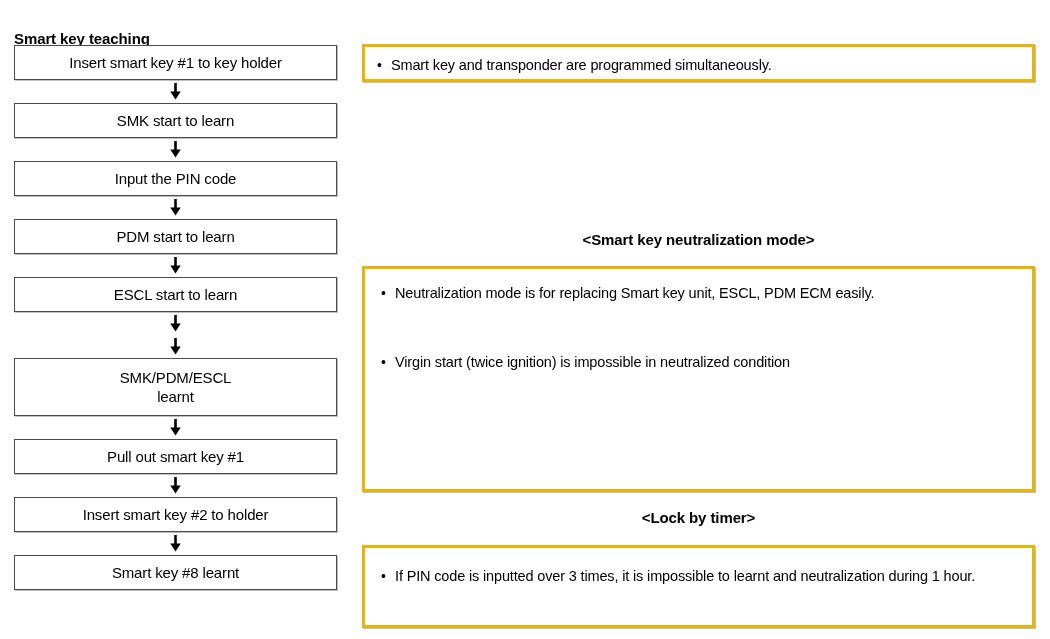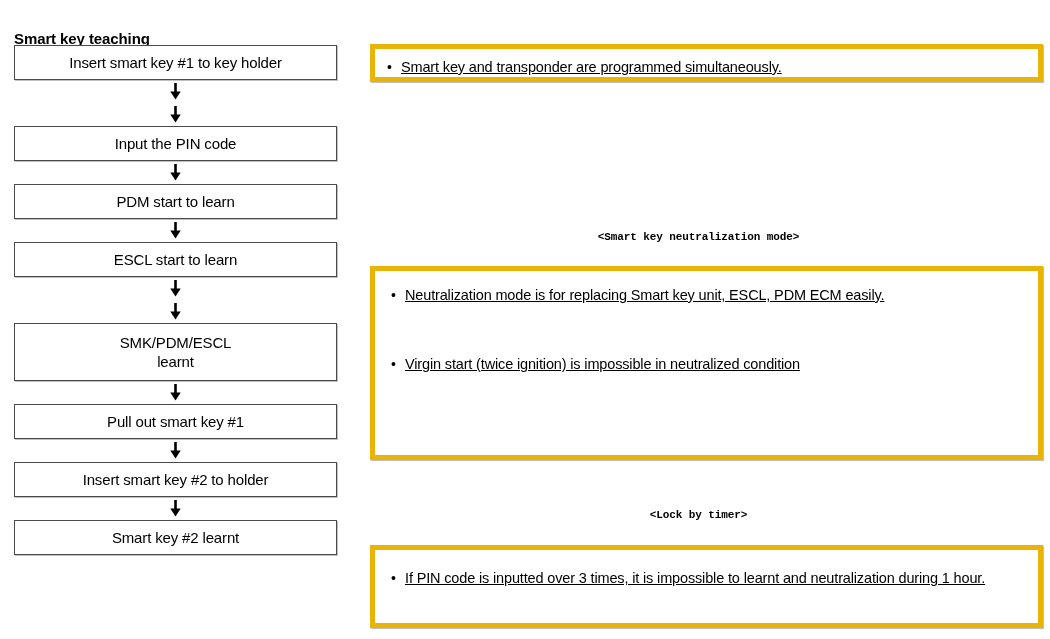--- a/index.html
+++ b/index.html
@@ -82,38 +82,36 @@
     position: absolute;
     left: 362px;
     top: 0;
     width: 673px;
     height: 639px;
   }
 
   .note-panel {
     position: absolute;
     box-sizing: border-box;
-    border: 5px solid #eab308;
+    border: 3px solid #eab308;
     background: #ffffff;
     box-shadow: 1px 1px 0 0 #bfbfbf;
-    left: 8px;
+    left: 0;
     width: 673px;
-    text-decoration: underline;
   }
 
   .note-heading {
     position: absolute;
     left: 0;
     width: 673px;
     text-align: center;
-    font-size: 11px;
+    font-size: 15px;
     font-weight: bold;
     letter-spacing: -0.1px;
     white-space: nowrap;
-    font-family: Liberation Mono, monospace;
   }
 
   .bullet-list {
     margin: 0;
     padding: 0;
     list-style: none;
   }
   .bullet-item {
     position: relative;
     padding-left: 16px;
@@ -129,21 +127,21 @@
     top: 0;
     font-size: 14px;
     line-height: 21px;
   }
 
   
   #panel-simultaneous { top: 44px; height: 38px; padding: 8px 10px 0 10px; }
 
   
   #heading-neutralization { top: 231px; }
-  #panel-neutralization { top: 266px; height: 194px; padding: 14px 14px 0 14px; }
+  #panel-neutralization { top: 266px; height: 226px; padding: 14px 14px 0 14px; }
   #panel-neutralization .bullet-item { margin-bottom: 21px; }
   #panel-neutralization .bullet-item:last-child { margin-bottom: 0; margin-top: 48px; }
 
   
   #heading-lock { top: 509px; text-align: center; }
   #panel-lock { top: 545px; height: 83px; padding: 18px 8px 0 14px; }
 </style>
 </head>
 <body>
 
@@ -154,20 +152,25 @@
       <div class="flow-box h1">
         <div class="flow-box-label">Insert smart key #1 to key holder</div>
       </div>
     </div>
     <div class="arrow-gap">
       <svg class="arrow-down" viewBox="0 0 11 17" xmlns="http://www.w3.org/2000/svg" aria-hidden="true">
         <rect x="4.2" y="0" width="2.6" height="9.5" fill="#000"></rect>
         <polygon points="0.3,8.6 10.7,8.6 5.5,16.6" fill="#000"></polygon>
       </svg>
     </div>
+    <div class="flow-step">
+      <div class="flow-box h1">
+        <div class="flow-box-label">SMK start to learn</div>
+      </div>
+    </div>
     <div class="arrow-gap">
       <svg class="arrow-down" viewBox="0 0 11 17" xmlns="http://www.w3.org/2000/svg" aria-hidden="true">
         <rect x="4.2" y="0" width="2.6" height="9.5" fill="#000"></rect>
         <polygon points="0.3,8.6 10.7,8.6 5.5,16.6" fill="#000"></polygon>
       </svg>
     </div>
     <div class="flow-step">
       <div class="flow-box h1">
         <div class="flow-box-label">Input the PIN code</div>
       </div>
@@ -235,21 +238,21 @@
       </div>
     </div>
     <div class="arrow-gap">
       <svg class="arrow-down" viewBox="0 0 11 17" xmlns="http://www.w3.org/2000/svg" aria-hidden="true">
         <rect x="4.2" y="0" width="2.6" height="9.5" fill="#000"></rect>
         <polygon points="0.3,8.6 10.7,8.6 5.5,16.6" fill="#000"></polygon>
       </svg>
     </div>
     <div class="flow-step">
       <div class="flow-box h1">
-        <div class="flow-box-label">Smart key #2 learnt</div>
+        <div class="flow-box-label">Smart key #8 learnt</div>
       </div>
     </div>
   </div>
 
 <div id="notes-column">
 
   <div class="note-panel" id="panel-simultaneous">
     <ul class="bullet-list">
       <li class="bullet-item">Smart key and transponder are programmed simultaneously.</li>
     </ul>

